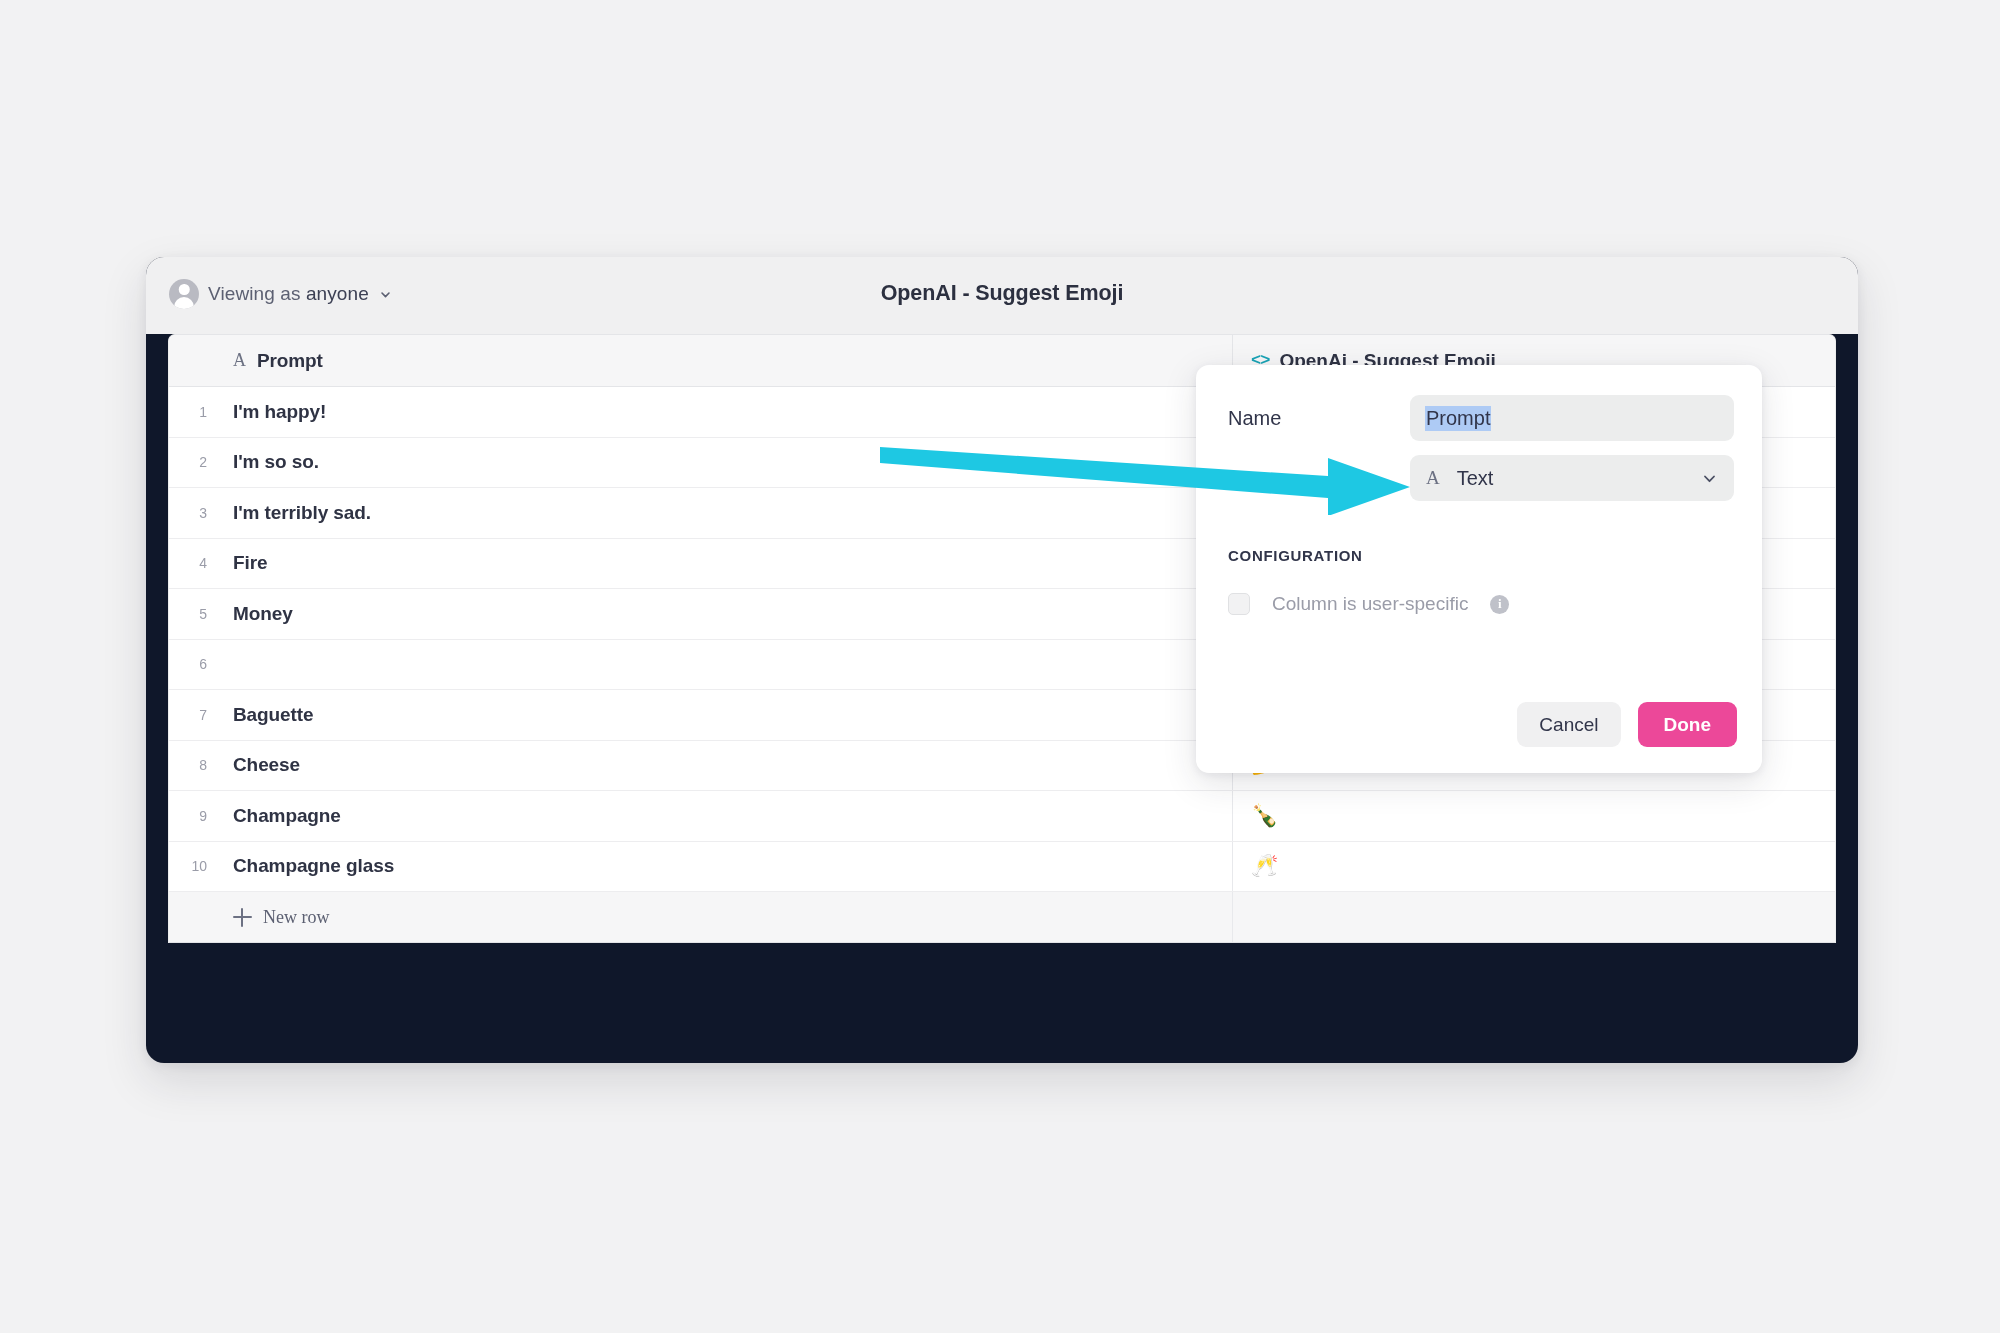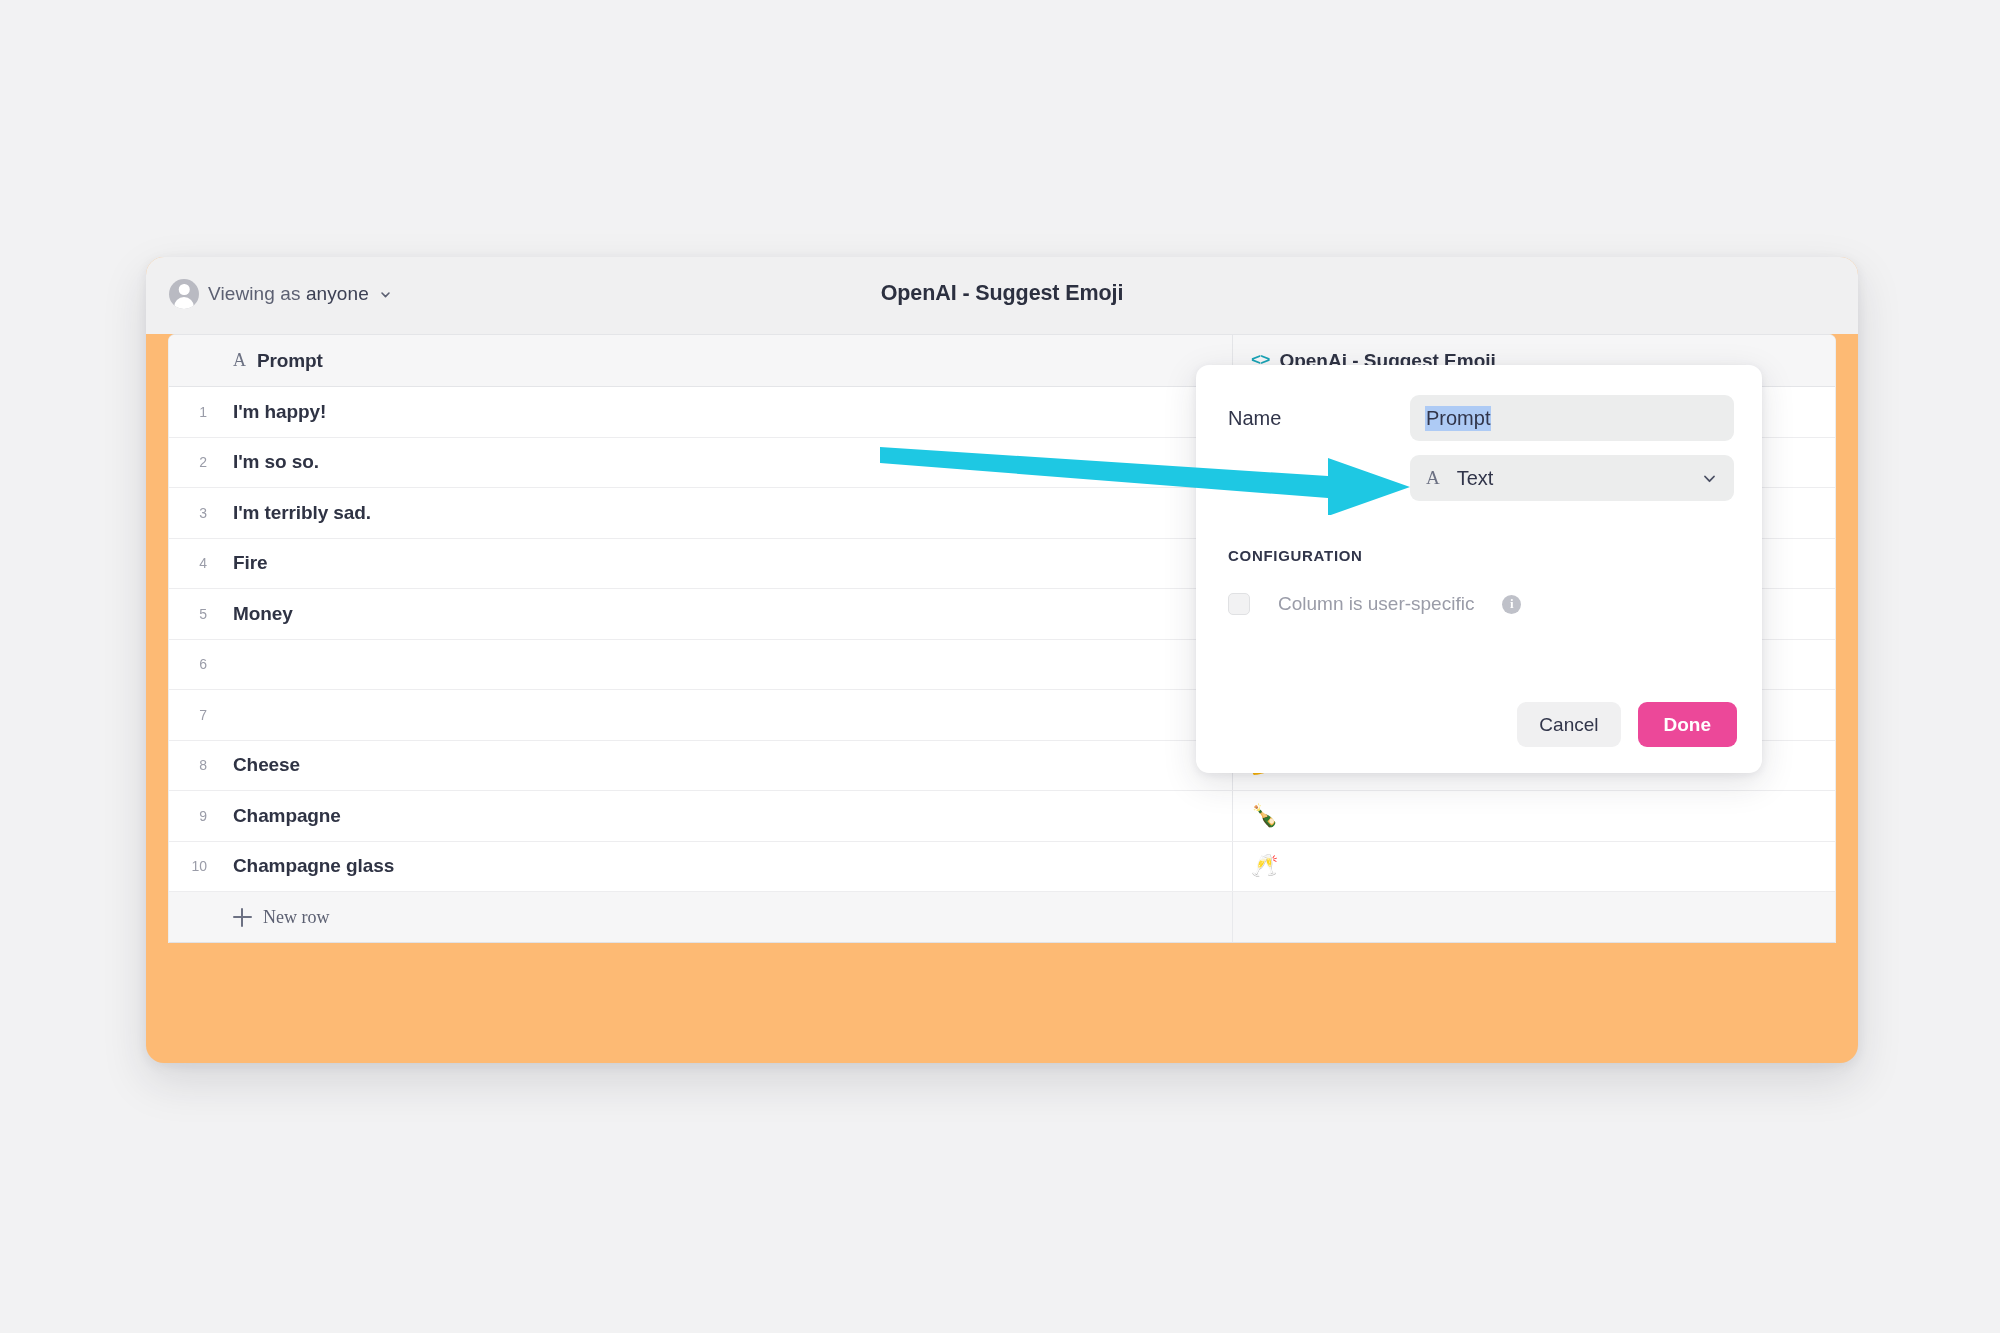--- a/index.html
+++ b/index.html
@@ -16,21 +16,21 @@
     -webkit-font-smoothing: antialiased;
   }
 
   
   .app-window {
     position: absolute;
     left: 146px;
     top: 257px;
     width: 1712px;
     height: 806px;
-    background: #fdba74;
+    background: #0f172a;
     border-radius: 18px;
     box-shadow: 0 18px 46px rgba(30,30,45,0.13),
                 0 3px 12px rgba(30,30,45,0.07);
     overflow: hidden;
   }
 
   
   .topbar {
     position: relative;
     height: 77px;
@@ -305,21 +305,21 @@
     font-size: 15px;
     font-weight: bold;
     color: #31354a;
     letter-spacing: 0.7px;
   }
 
   .check-row {
     margin-top: 29px;
     display: flex;
     align-items: center;
-    gap: 28px;
+    gap: 22px;
     cursor: pointer;
   }
   .checkbox {
     width: 22px; height: 22px;
     border-radius: 5px;
     background: #f2f2f3;
     border: 1px solid #e0e1e3;
     flex: none;
   }
   .check-label {
@@ -438,20 +438,21 @@
       <div class="cell-num">5</div>
       <div class="cell-prompt">Money</div>
       <div class="cell-emoji"></div>
     </div>
     <div class="tbody-row">
       <div class="cell-num">6</div>
       <div class="cell-emoji"></div>
     </div>
     <div class="tbody-row">
       <div class="cell-num">7</div>
+      <div class="cell-prompt">Baguette</div>
       <div class="cell-emoji"></div>
     </div>
     <div class="tbody-row">
       <div class="cell-num">8</div>
       <div class="cell-prompt">Cheese</div>
       <div class="cell-emoji">🧀</div>
     </div>
     <div class="tbody-row">
       <div class="cell-num">9</div>
       <div class="cell-prompt">Champagne</div>

